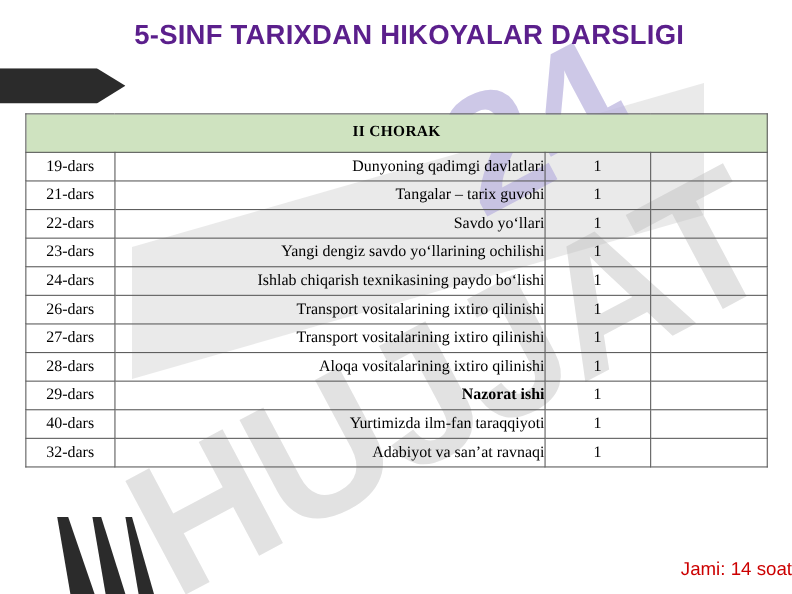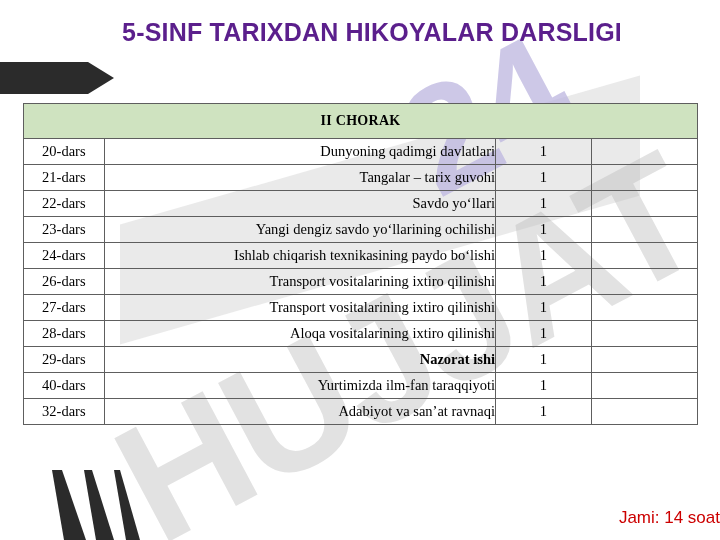--- a/index.html
+++ b/index.html
@@ -186,21 +186,21 @@
 
 <div id="table-wrap">
   <table class="sched">
     <thead>
       <tr>
         <th colspan="4">II CHORAK</th>
       </tr>
     </thead>
     <tbody id="tbody">
         <tr>
-          <td class="c-lesson">20-dars</td>
+          <td class="c-lesson">19-dars</td>
           <td class="c-topic">Dunyoning qadimgi davlatlari</td>
           <td class="c-hours">1</td>
           <td class="c-note"></td>
         </tr>
         <tr>
           <td class="c-lesson">21-dars</td>
           <td class="c-topic">Tangalar – tarix guvohi</td>
           <td class="c-hours">1</td>
           <td class="c-note"></td>
         </tr>

